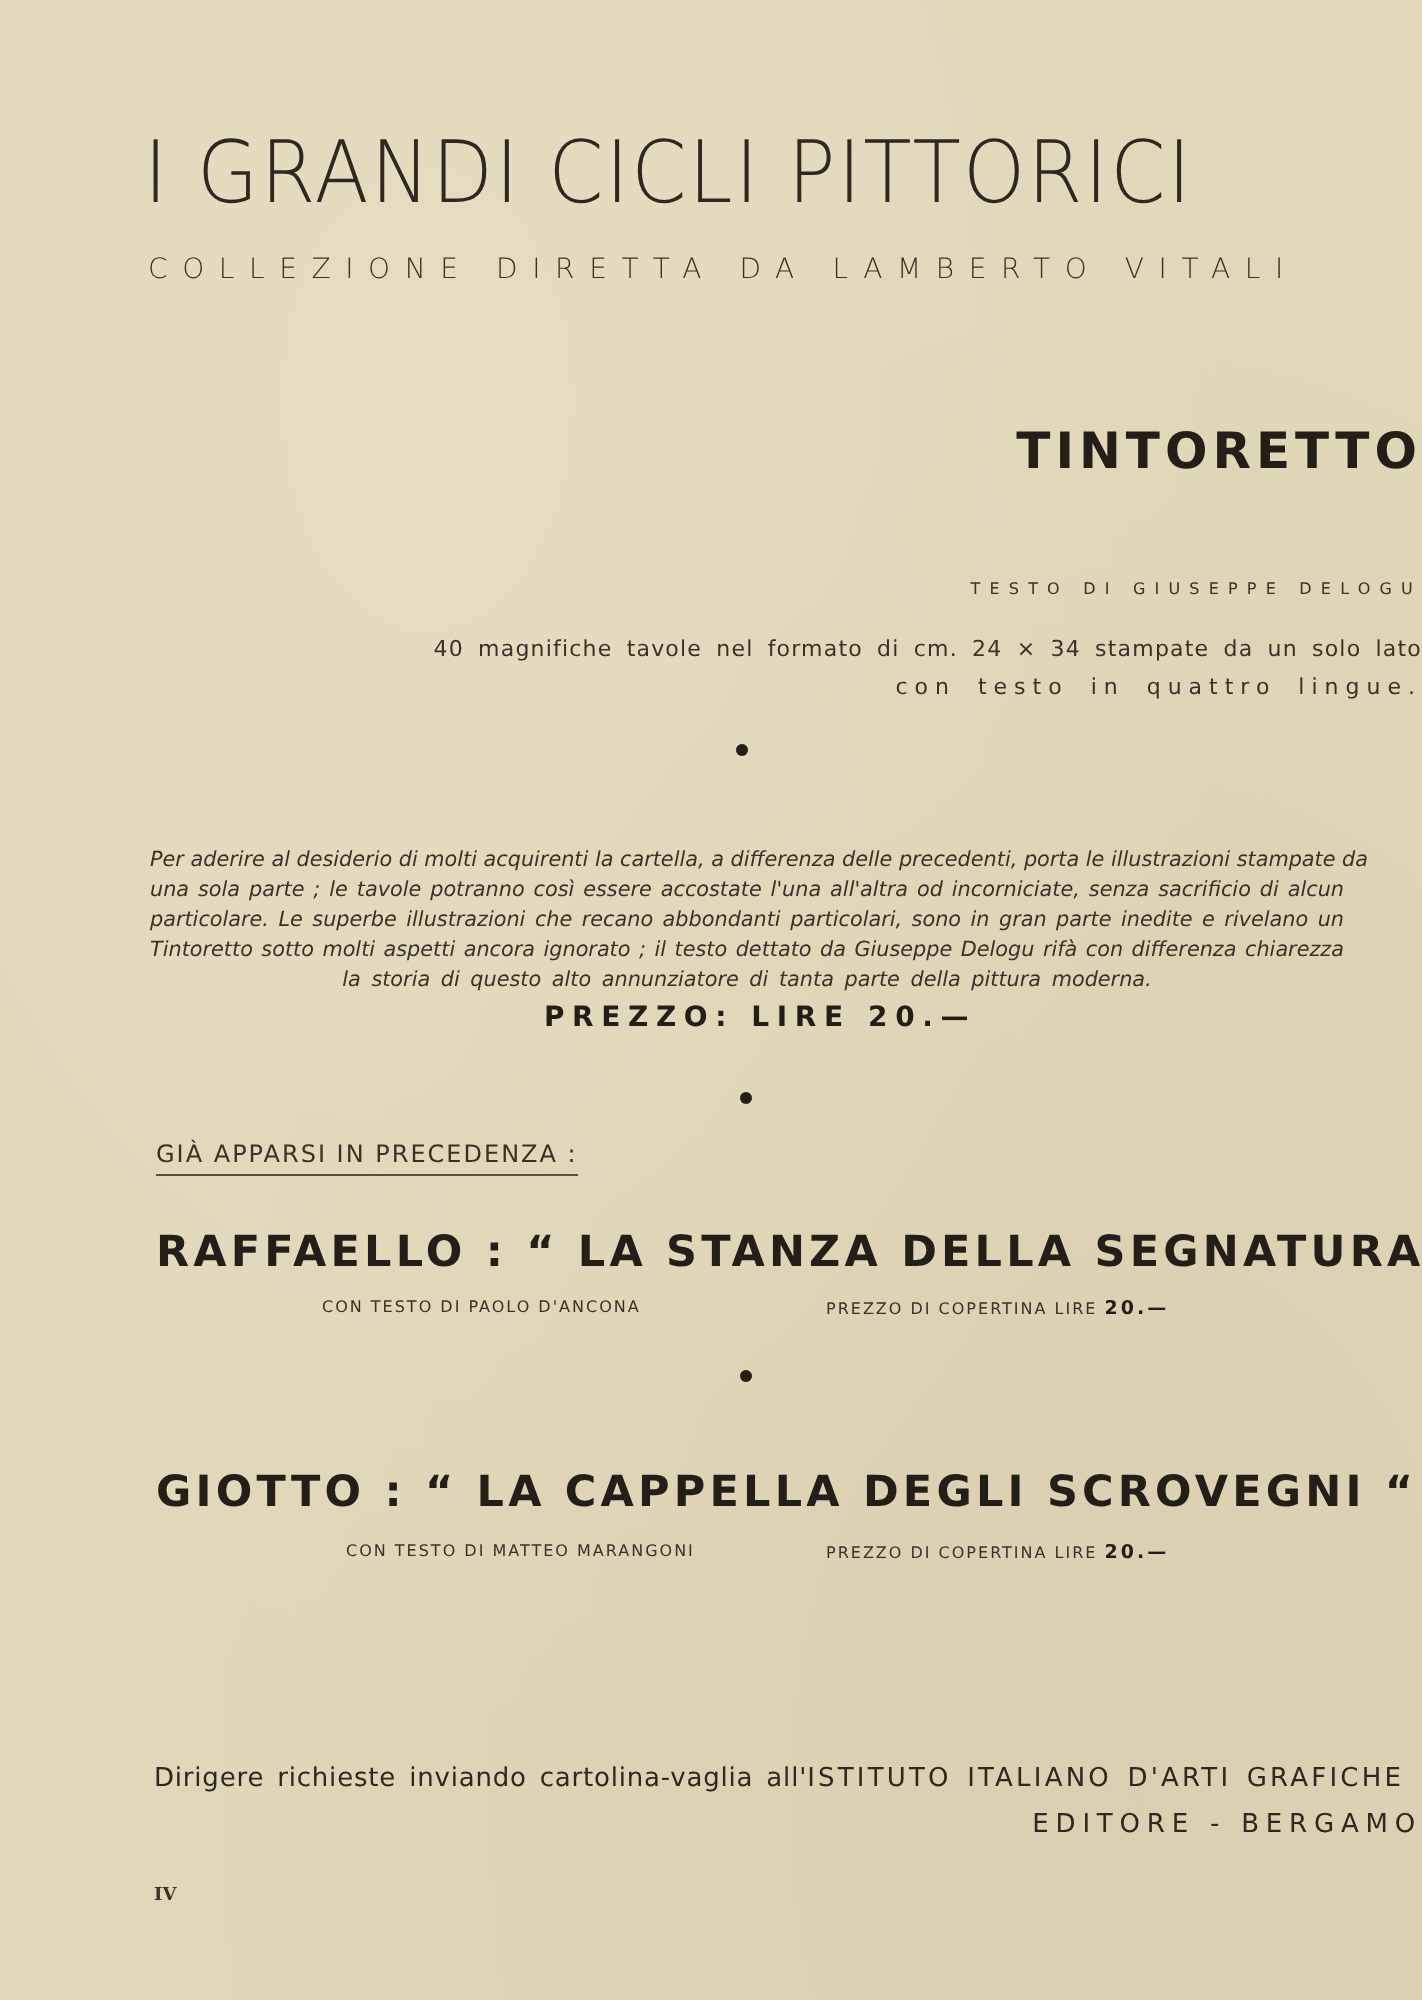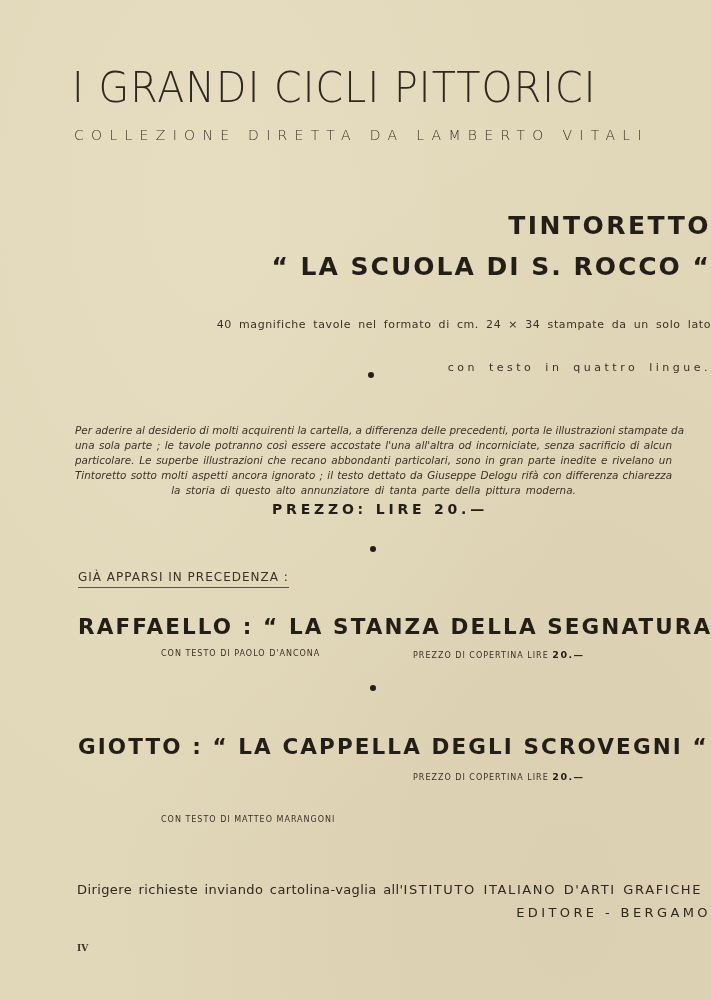--- a/index.html
+++ b/index.html
@@ -69,21 +69,21 @@
       font-size: 8px;
       letter-spacing: 4.6px;
       color: #3a3228;
     }
     .desc-line {
       font-size: 11px;
       color: #3a3228;
       letter-spacing: 0.6px;
     }
     .desc-1 { top: 318px; word-spacing: 3px; }
-    .desc-2 { top: 337px; letter-spacing: 3.5px; word-spacing: 4px; margin-top: 24px; }
+    .desc-2 { top: 337px; letter-spacing: 3.5px; word-spacing: 4px; }
 
     .dot {
       width: 6px; height: 6px;
       border-radius: 50%;
       background: #231e17;
       left: 368px;
     }
     .dot-1 { top: 372px; }
     .dot-2 { top: 546px; left: 370px; }
     .dot-3 { top: 685px; left: 370px; }
@@ -144,21 +144,21 @@
       letter-spacing: 1px;
       color: #3a3228;
     }
     .prev-meta b {
       font-size: 9.5px;
       letter-spacing: 1.5px;
       color: #231e17;
     }
     .meta-author-1 { top: 649px; left: 161px; }
     .meta-price-1 { top: 649px; left: 413px; }
-    .meta-author-2 { top: 771px; left: 161px; margin-top: 44px; }
+    .meta-author-2 { top: 771px; left: 173px; }
     .meta-price-2 { top: 771px; left: 413px; }
 
     .footer-1 {
       top: 882px;
       left: 77px;
       font-size: 13px;
       letter-spacing: 0.4px;
       color: #2e2820;
       word-spacing: 2px;
     }
@@ -184,21 +184,21 @@
   </style>
 </head>
 <body>
 
 <div class="page">
 
   <div class="abs series-title">I GRANDI CICLI PITTORICI</div>
   <div class="abs series-sub">COLLEZIONE DIRETTA DA LAMBERTO VITALI</div>
 
   <div class="abs center main-author">TINTORETTO</div>
-  <div class="abs center main-work">“ LA SCUOLA DI S. ROCCO “</div>
+  <div class="abs center main-author-line">TESTO DI GIUSEPPE DELOGU</div>
 
   <div class="abs center desc-line desc-1">40 magnifiche tavole nel formato di cm. 24 × 34 stampate da un solo lato</div>
   <div class="abs center desc-line desc-2">con testo in quattro lingue.</div>
 
   <div class="abs dot dot-1"></div>
 
   <div class="paragraph">
     <span class="pl">Per aderire al desiderio di molti acquirenti la cartella, a differenza delle precedenti, porta le illustrazioni stampate da</span>
     <span class="pl">una sola parte ; le tavole potranno così essere accostate l'una all'altra od incorniciate, senza sacrificio di alcun</span>
     <span class="pl">particolare. Le superbe illustrazioni che recano abbondanti particolari, sono in gran parte inedite e rivelano un</span>

